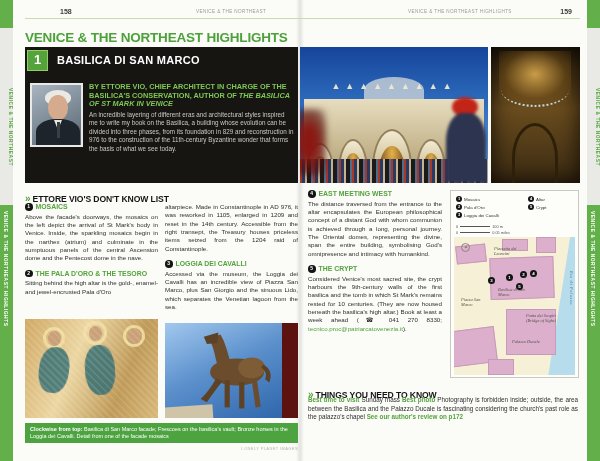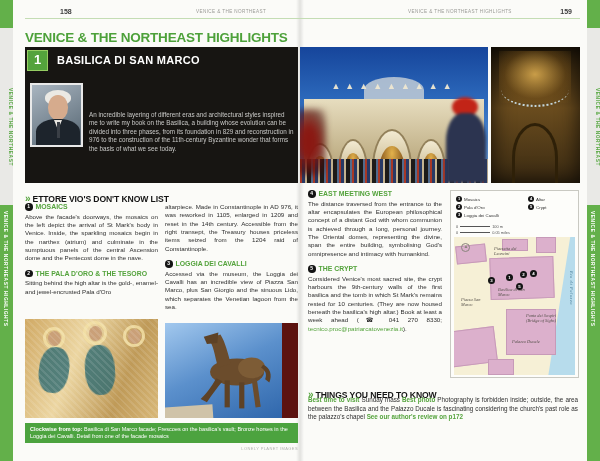--- a/index.html
+++ b/index.html
@@ -183,20 +183,23 @@
   <div class="abs panel">
     <div class="abs num-box">1</div>
     <div class="abs feature-title">BASILICA DI SAN MARCO</div>
     <div class="abs portrait">
       <div class="hair"></div>
       <div class="face"></div>
       <div class="suit"></div>
       <div class="shirt"></div>
       <div class="tie"></div>
     </div>
+    <div class="abs byline">
+      <span>BY ETTORE VIO, CHIEF ARCHITECT IN CHARGE OF THE BASILICA'S CONSERVATION, AUTHOR OF </span><span class="wk">THE BASILICA OF ST MARK IN VENICE</span>
+    </div>
     <div class="abs quote">An incredible layering of different eras and architectural styles inspired me to write my book on the Basilica, a building whose evolution can be divided into three phases, from its foundation in 829 and reconstruction in 976 to the construction of the 11th-century Byzantine wonder that forms the basis of what we see today.</div>
   </div>
 
   <div class="abs ph-facade">
     <div class="fac-dome"></div>
     <div class="fac-spires">▲▲▲▲▲▲▲▲▲</div>
     <div class="fac-band"></div>
     <div class="arch a-l2">
         <div class="inner"></div>
       </div>

